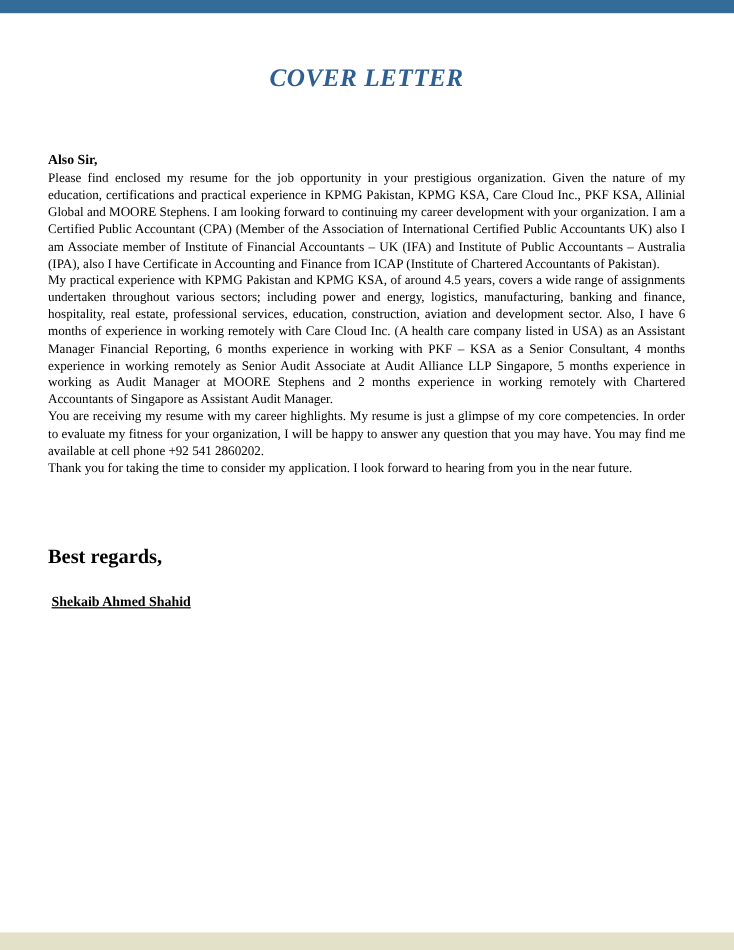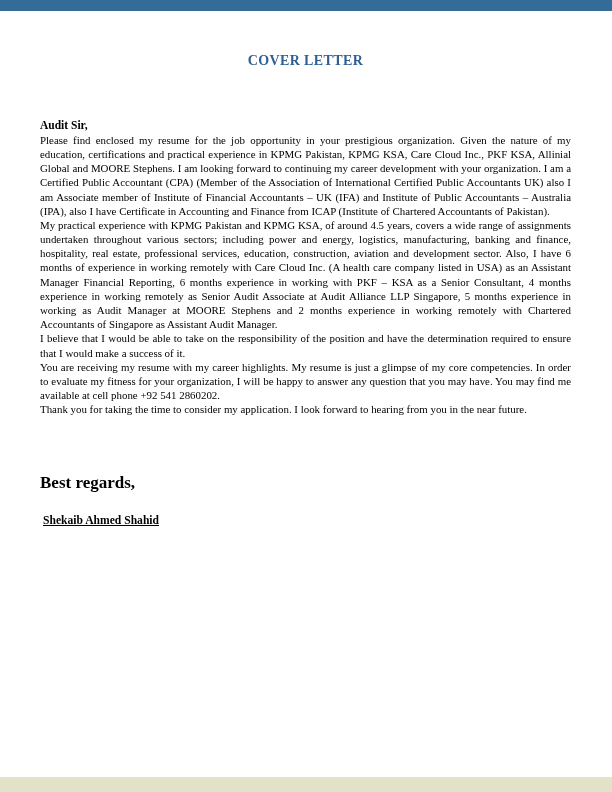--- a/index.html
+++ b/index.html
@@ -44,26 +44,27 @@
   .content {
     position: absolute;
     top: 11px;
     left: 40px;
     width: 531px;
   }
 
   .doc-title {
     text-align: center;
     color: #2e5f92;
-    font-size: 14px;
+    font-size: 21px;
     font-weight: bold;
     letter-spacing: 0.4px;
     margin-top: 42px;
     margin-bottom: 0;
     font-family: "Liberation Serif", "DejaVu Serif", serif;
+    font-style: italic;
   }
 
   .salutation {
     margin-top: 49px;
     font-size: 11.5px;
     font-weight: bold;
     line-height: 1.3;
   }
 
   p.body-para {
@@ -101,27 +102,26 @@
 <body>
 
 <div class="page">
 
   <div class="top-bar" style="background: rgb(51, 107, 153);"></div>
 
   <div class="content">
 
     <div class="doc-title" style="color: rgb(46, 95, 146);">COVER LETTER</div>
 
-    <div class="salutation">Audit Sir,</div>
+    <div class="salutation">Also Sir,</div>
 
     <p class="body-para para-gap-lg"><span>Please find enclosed my resume for the job opportunity in your prestigious organization. Given the nature of my education, certifications and practical experience in KPMG Pakistan, KPMG KSA, Care Cloud Inc., PKF KSA, Allinial Global and MOORE Stephens. I am looking forward to continuing my career development with your organization. I am a </span><b>Certified Public Accountant (CPA)</b><span> (Member of the Association of International Certified Public Accountants UK) also I am Associate member of Institute of Financial Accountants – UK </span><b>(IFA)</b><span> and Institute of Public Accountants – Australia </span><b>(IPA)</b><span>, also I have Certificate in Accounting and Finance from ICAP (Institute of Chartered Accountants of Pakistan).</span></p>
 
     <p class="body-para para-gap-md"><span>My practical experience with </span><b>KPMG Pakistan</b><span> and </span><b>KPMG KSA</b><span>, of around 4.5 years, covers a wide range of assignments undertaken throughout various sectors; including power and energy, logistics, manufacturing, banking and finance, hospitality, real estate, professional services, education, construction, aviation and development sector. Also, I have 6 months of experience in working remotely with Care Cloud Inc. (A health care company listed in </span><b>USA</b><span>) as an Assistant Manager Financial Reporting, 6 months experience in working with </span><b>PKF – KSA</b><span> as a Senior Consultant, 4 months experience in working remotely as Senior Audit Associate at </span><b>Audit Alliance LLP Singapore</b><span>, 5 months experience in working as Audit Manager at </span><b>MOORE Stephens</b><span> and 2 months experience in working remotely with </span><b>Chartered Accountants of Singapore</b><span> as Assistant Audit Manager.</span></p>
 
-    <p class="body-para para-gap-lg"><span>I believe that I would be able to take on the responsibility of the position and have the determination required to ensure that I would make a success of it.</span></p>
 
     <p class="body-para para-gap-sm"><span>You are receiving my resume with my career highlights. My resume is just a glimpse of my core competencies. In order to evaluate my fitness for your organization, I will be happy to answer any question that you may have. You may find me available at cell phone +92 541 2860202.</span></p>
 
     <p class="body-para para-gap-sm"><span>Thank you for taking the time to consider my application. I look forward to hearing from you in the near future.</span></p>
 
     <div class="signoff">Best regards,</div>
 
     <div class="signer">Shekaib Ahmed Shahid</div>
 
   </div>

